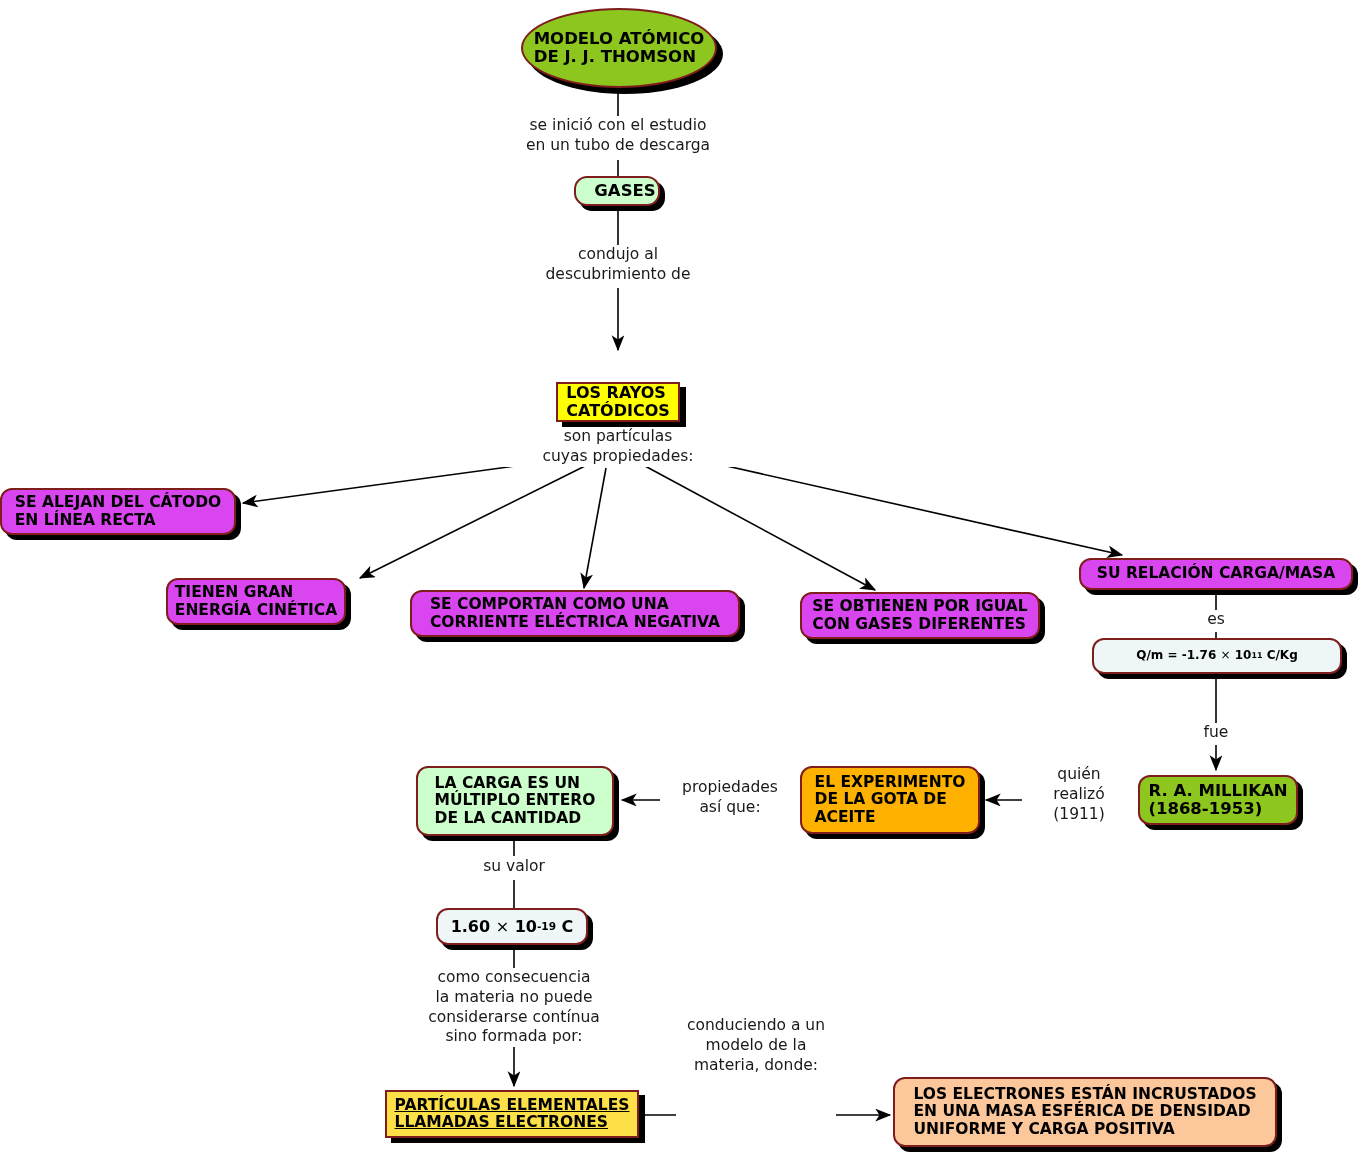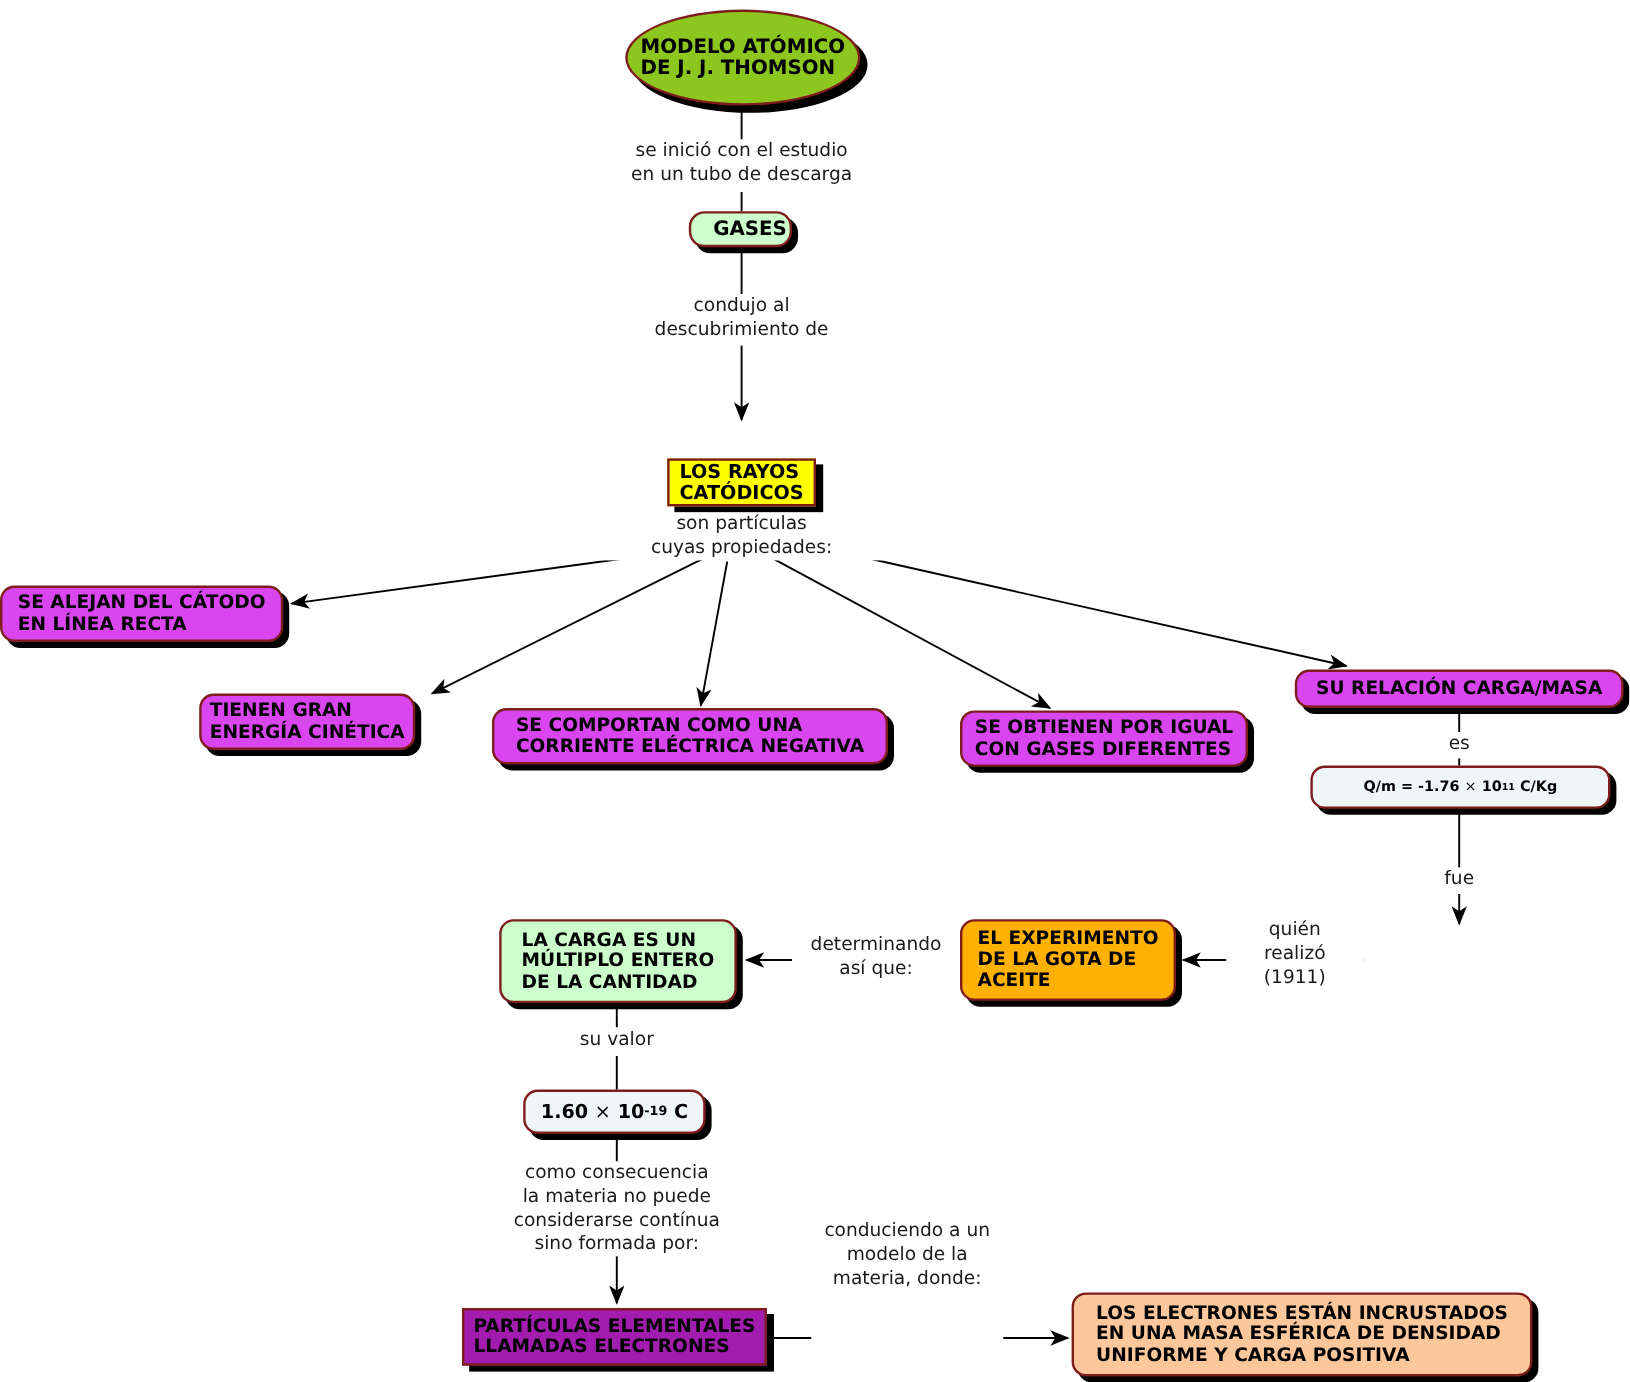--- a/index.html
+++ b/index.html
@@ -56,21 +56,21 @@
     border-radius: 0;
     box-shadow: 6px 5px 0 0 #000000;
   }
 
   
   .fill-green      { background: #8CC61E; }
   .fill-lightgreen { background: #CCFFCC; }
   .fill-yellow     { background: #FFFF00; }
   .fill-paleyellow { background: #d946ef; }
   .fill-orange     { background: #FFB100; }
-  .fill-amber      { background: #a21caf; }
+  .fill-amber      { background: #fde047; text-decoration: underline; }
   .fill-salmon     { background: #FCC79A; }
   .fill-iceblue    { background: #EFF6F7; }
 
   
   .linklabel {
     position: absolute;
     text-align: center;
     color: #1a1a1a;
     font-size: 15.5px;
     line-height: 1.28;
@@ -155,20 +155,22 @@
 
   <div class="node round fill-paleyellow" style="left:800px; top:592px; width:240px; height:47px; font-size:15.5px;">SE OBTIENEN POR IGUAL
 CON GASES DIFERENTES</div>
 
   <div class="node round fill-paleyellow" style="left:1079px; top:558px; width:274px; height:32px; font-size:15.5px;">SU RELACIÓN CARGA/MASA</div>
 
   <div class="node round fill-iceblue" style="left:1092px; top:638px; width:250px; height:36px; font-size:12px;">
     <span>Q/m = -1.76</span>&nbsp;<span class="times">×</span>&nbsp;<span>10</span><span class="sup">11</span>&nbsp;<span>C/Kg</span>
   </div>
 
+  <div class="node round fill-green" style="left:1138px; top:775px; width:160px; height:50px; font-size:16.5px;">R. A. MILLIKAN
+(1868-1953)</div>
 
   <div class="node round fill-orange" style="left:800px; top:766px; width:180px; height:68px; font-size:15.5px;">EL EXPERIMENTO
 DE LA GOTA DE
 ACEITE</div>
 
   <div class="node round fill-lightgreen" style="left:416px; top:766px; width:198px; height:70px; font-size:15.5px;">LA CARGA ES UN
 MÚLTIPLO ENTERO
 DE LA CANTIDAD</div>
 
   <div class="node round fill-iceblue" style="left:436px; top:908px; width:152px; height:37px; font-size:16px;">
@@ -192,21 +194,21 @@
 cuyas propiedades:</div>
 
   <div class="linklabel" style="left:1186px; top:610px; width:60px;">es</div>
 
   <div class="linklabel" style="left:1186px; top:723px; width:60px;">fue</div>
 
   <div class="linklabel" style="left:1022px; top:765px; width:114px;">quién
 realizó
 (1911)</div>
 
-  <div class="linklabel" style="left:660px; top:778px; width:140px;">determinando
+  <div class="linklabel" style="left:660px; top:778px; width:140px;">propiedades
 así que:</div>
 
   <div class="linklabel" style="left:454px; top:857px; width:120px;">su valor</div>
 
   <div class="linklabel" style="left:412px; top:968px; width:204px;">como consecuencia
 la materia no puede
 considerarse contínua
 sino formada por:</div>
 
   <div class="linklabel" style="left:672px; top:1016px; width:168px;">conduciendo a un

